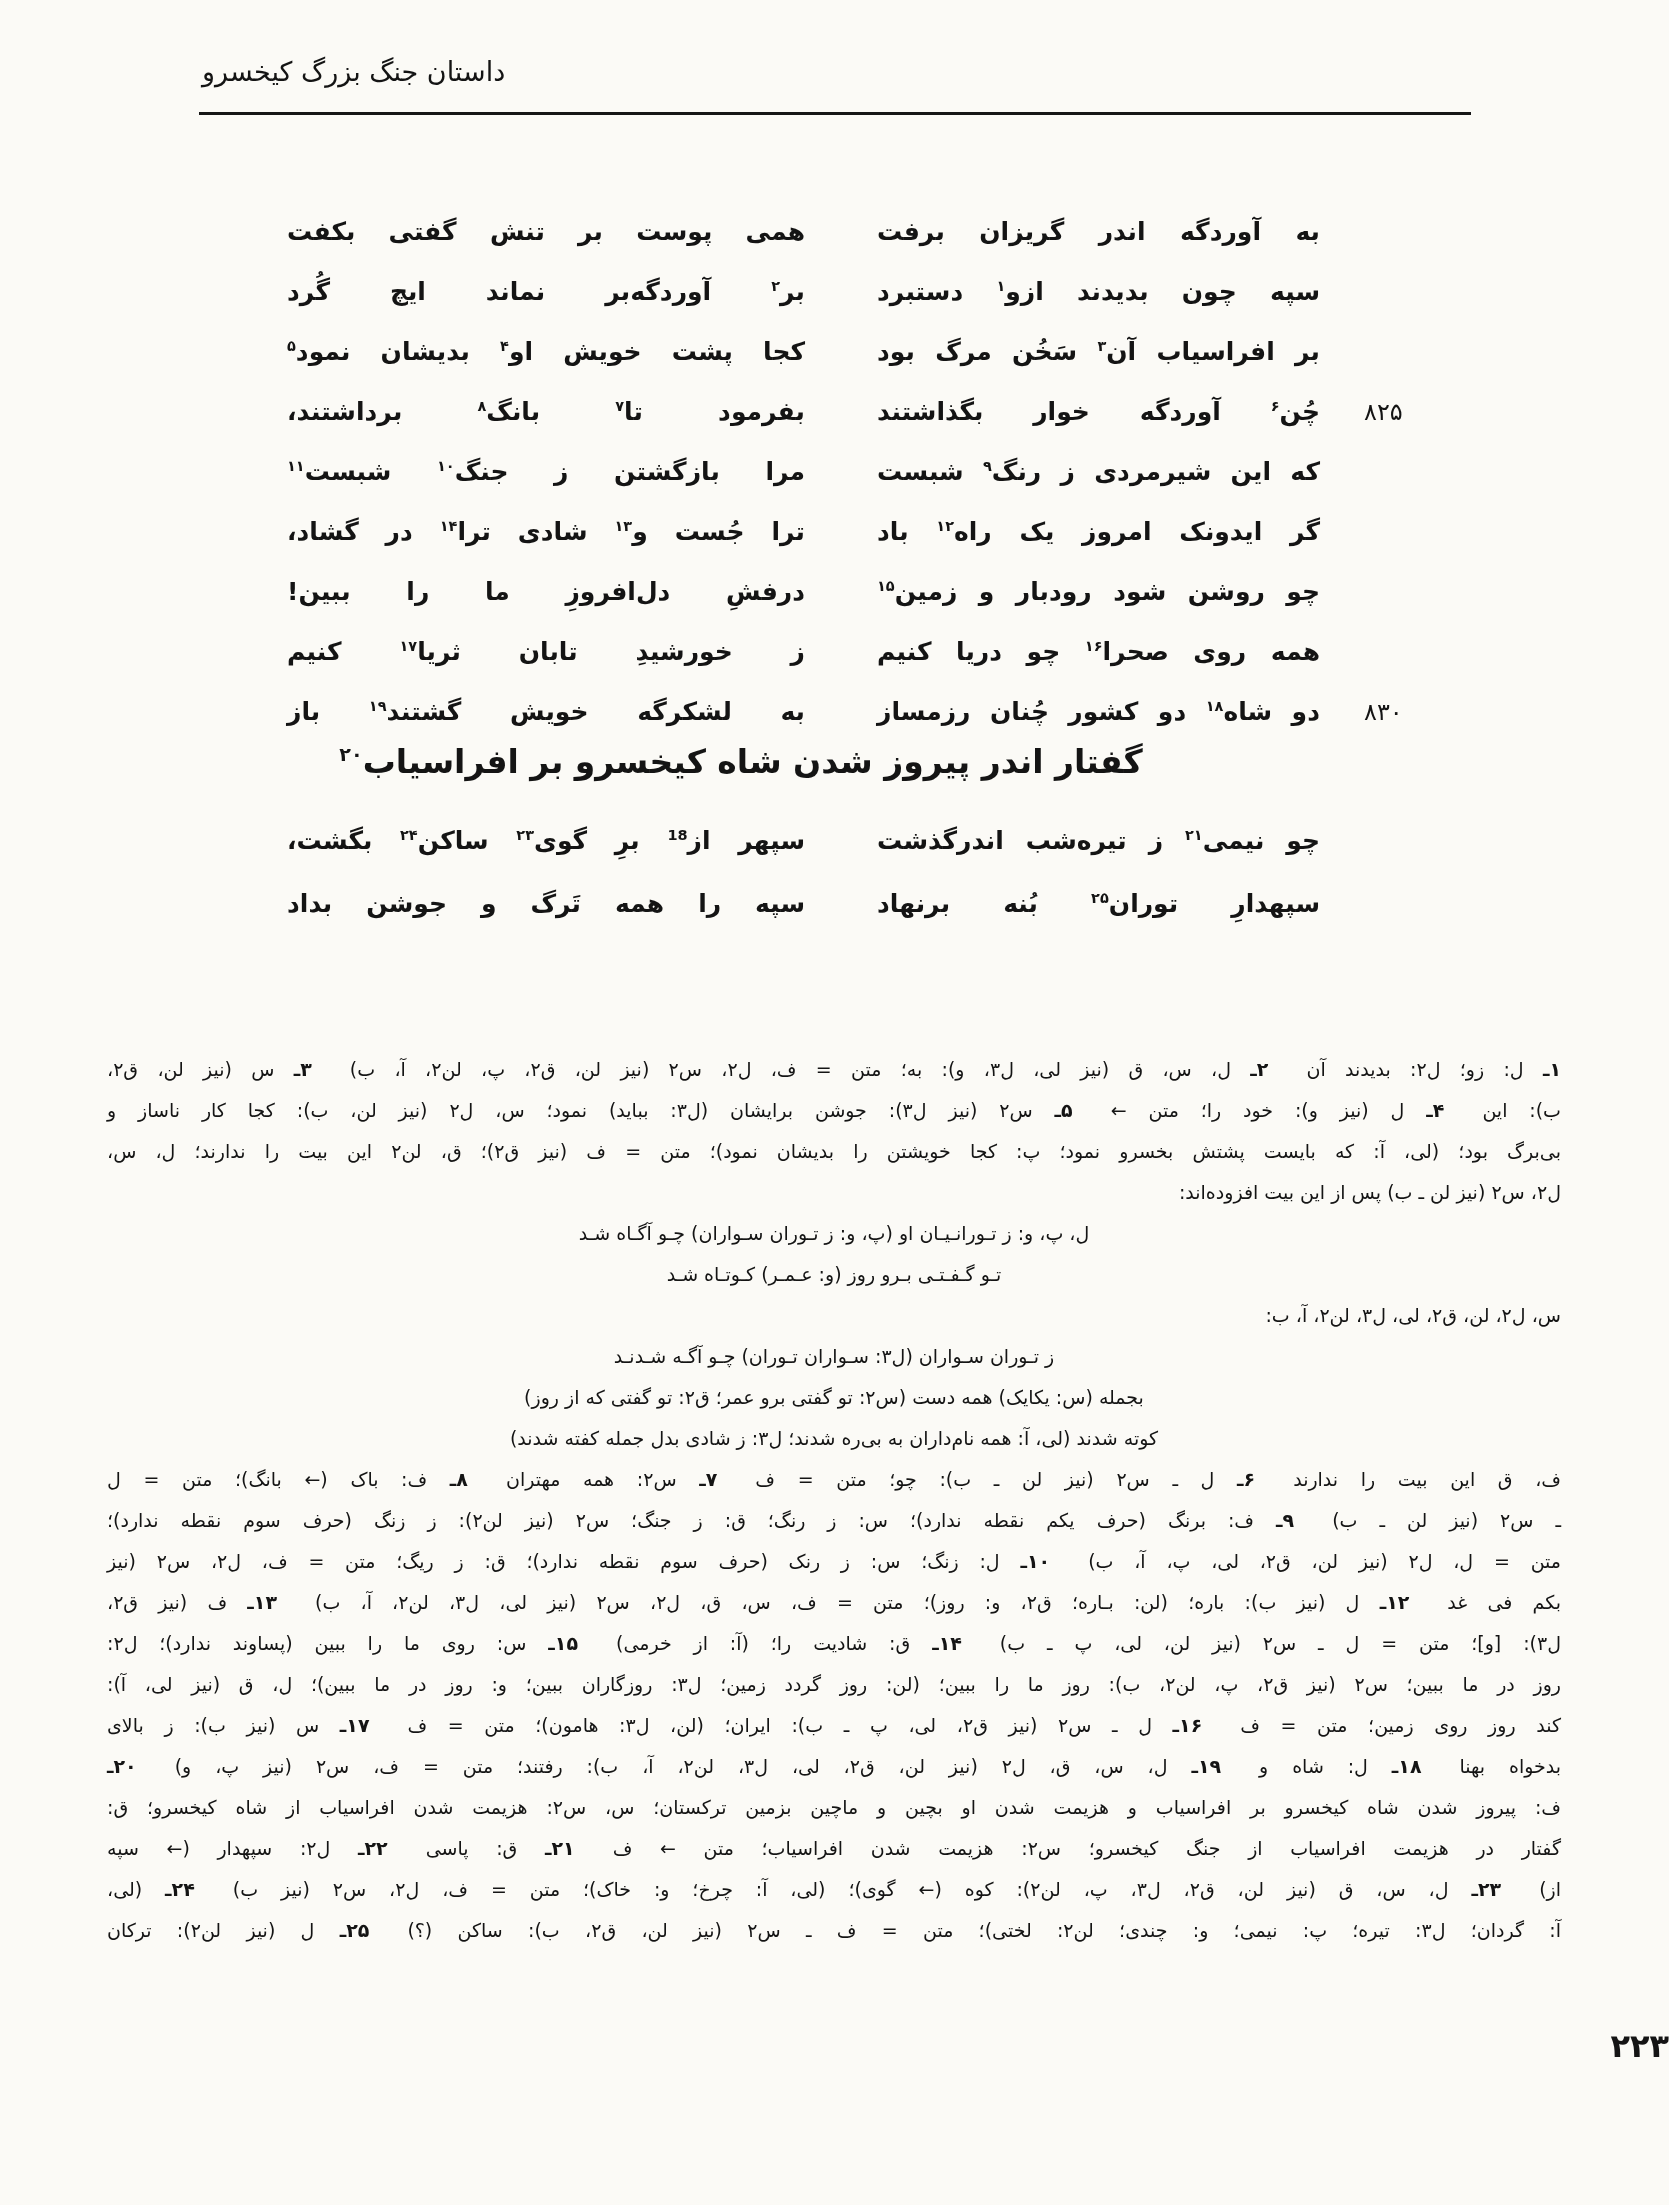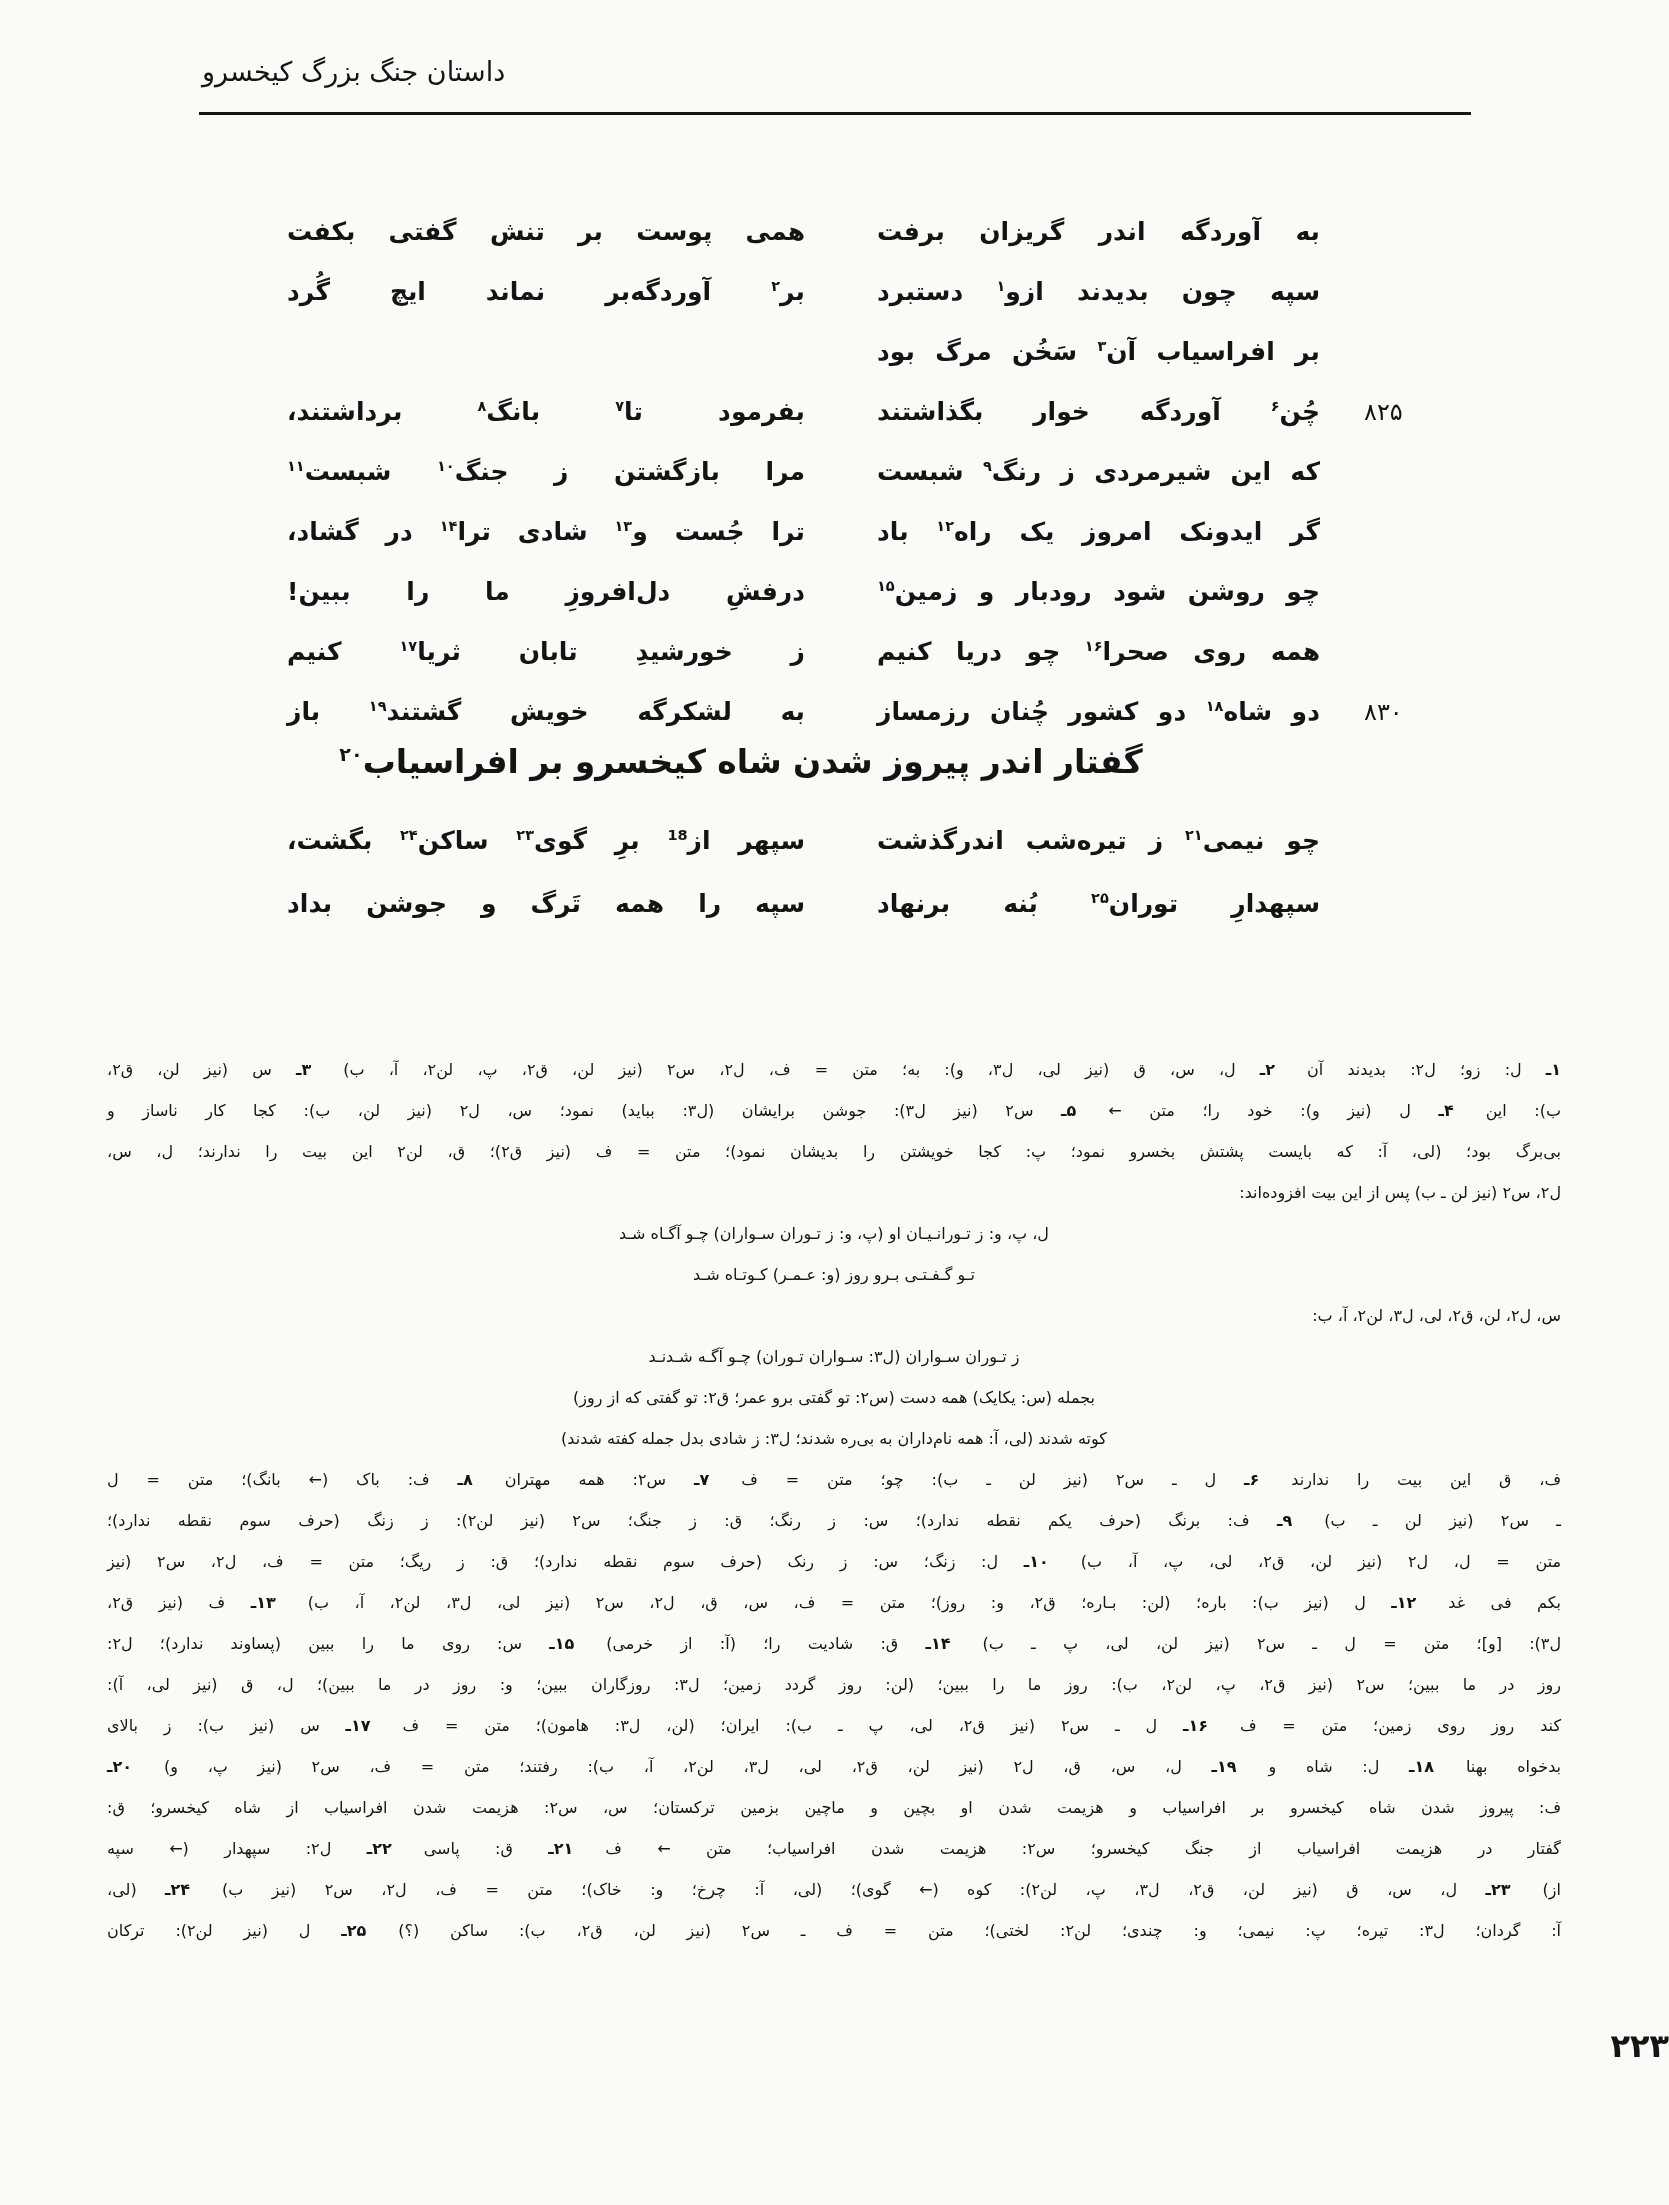--- a/index.html
+++ b/index.html
@@ -21,21 +21,21 @@
   .hemi{font-size:25px;white-space:normal;font-weight:bold;}
   .hemi-r{width:443px;margin-left:72px;text-align:justify;text-align-last:justify;}
   .hemi-l{width:518px;text-align:justify;text-align-last:justify;}
   sup{font-size:58%;vertical-align:super;line-height:0;}
   
   .section-heading{
     position:absolute;top:742px;right:302px;left:115px;margin:0;
     text-align:center;font-size:33px;font-weight:bold;letter-spacing:0.7px;
   }
   
-  .footnotes{position:absolute;top:1049px;right:108px;width:1454px;font-size:16px;line-height:41px;}
+  .footnotes{position:absolute;top:1049px;right:108px;width:1454px;font-size:19px;line-height:41px;}
   .fn{min-height:41px;}
   .fn-line{text-align:justify;text-align-last:justify;}
   .fn-short{text-align:right;}
   .fn-center{text-align:center;}
   .fn b{font-weight:bold;}
   
   .page-number{position:absolute;top:2027px;left:0;right:0;text-align:right;
     font-size:32px;font-weight:bold;letter-spacing:6.8px;}
 </style>
 </head>
@@ -55,20 +55,21 @@
       <span class="hemi hemi-l">همی پوست بر تنش گفتی بکفت</span>
     </div>
     <div class="verse-row">
       <span class="verse-num"></span>
       <span class="hemi hemi-r">سپه چون بدیدند ازو<sup>۱</sup> دستبرد</span>
       <span class="hemi hemi-l">بر<sup>۲</sup> آوردگه‌بر نماند ایچ گُرد</span>
     </div>
     <div class="verse-row">
       <span class="verse-num"></span>
       <span class="hemi hemi-r">بر افراسیاب آن<sup>۳</sup> سَخُن مرگ بود</span>
+      <span class="hemi hemi-l">کجا پشت خویش او<sup>۴</sup> بدیشان نمود<sup>۵</sup></span>
     </div>
     <div class="verse-row">
       <span class="verse-num">۸۲۵</span>
       <span class="hemi hemi-r">چُن<sup>۶</sup> آوردگه خوار بگذاشتند</span>
       <span class="hemi hemi-l">بفرمود تا<sup>۷</sup> بانگ<sup>۸</sup> برداشتند،</span>
     </div>
     <div class="verse-row">
       <span class="verse-num"></span>
       <span class="hemi hemi-r">که این شیرمردی ز رنگ<sup>۹</sup> شبست</span>
       <span class="hemi hemi-l">مرا بازگشتن ز جنگ<sup>۱۰</sup> شبست<sup>۱۱</sup></span>

